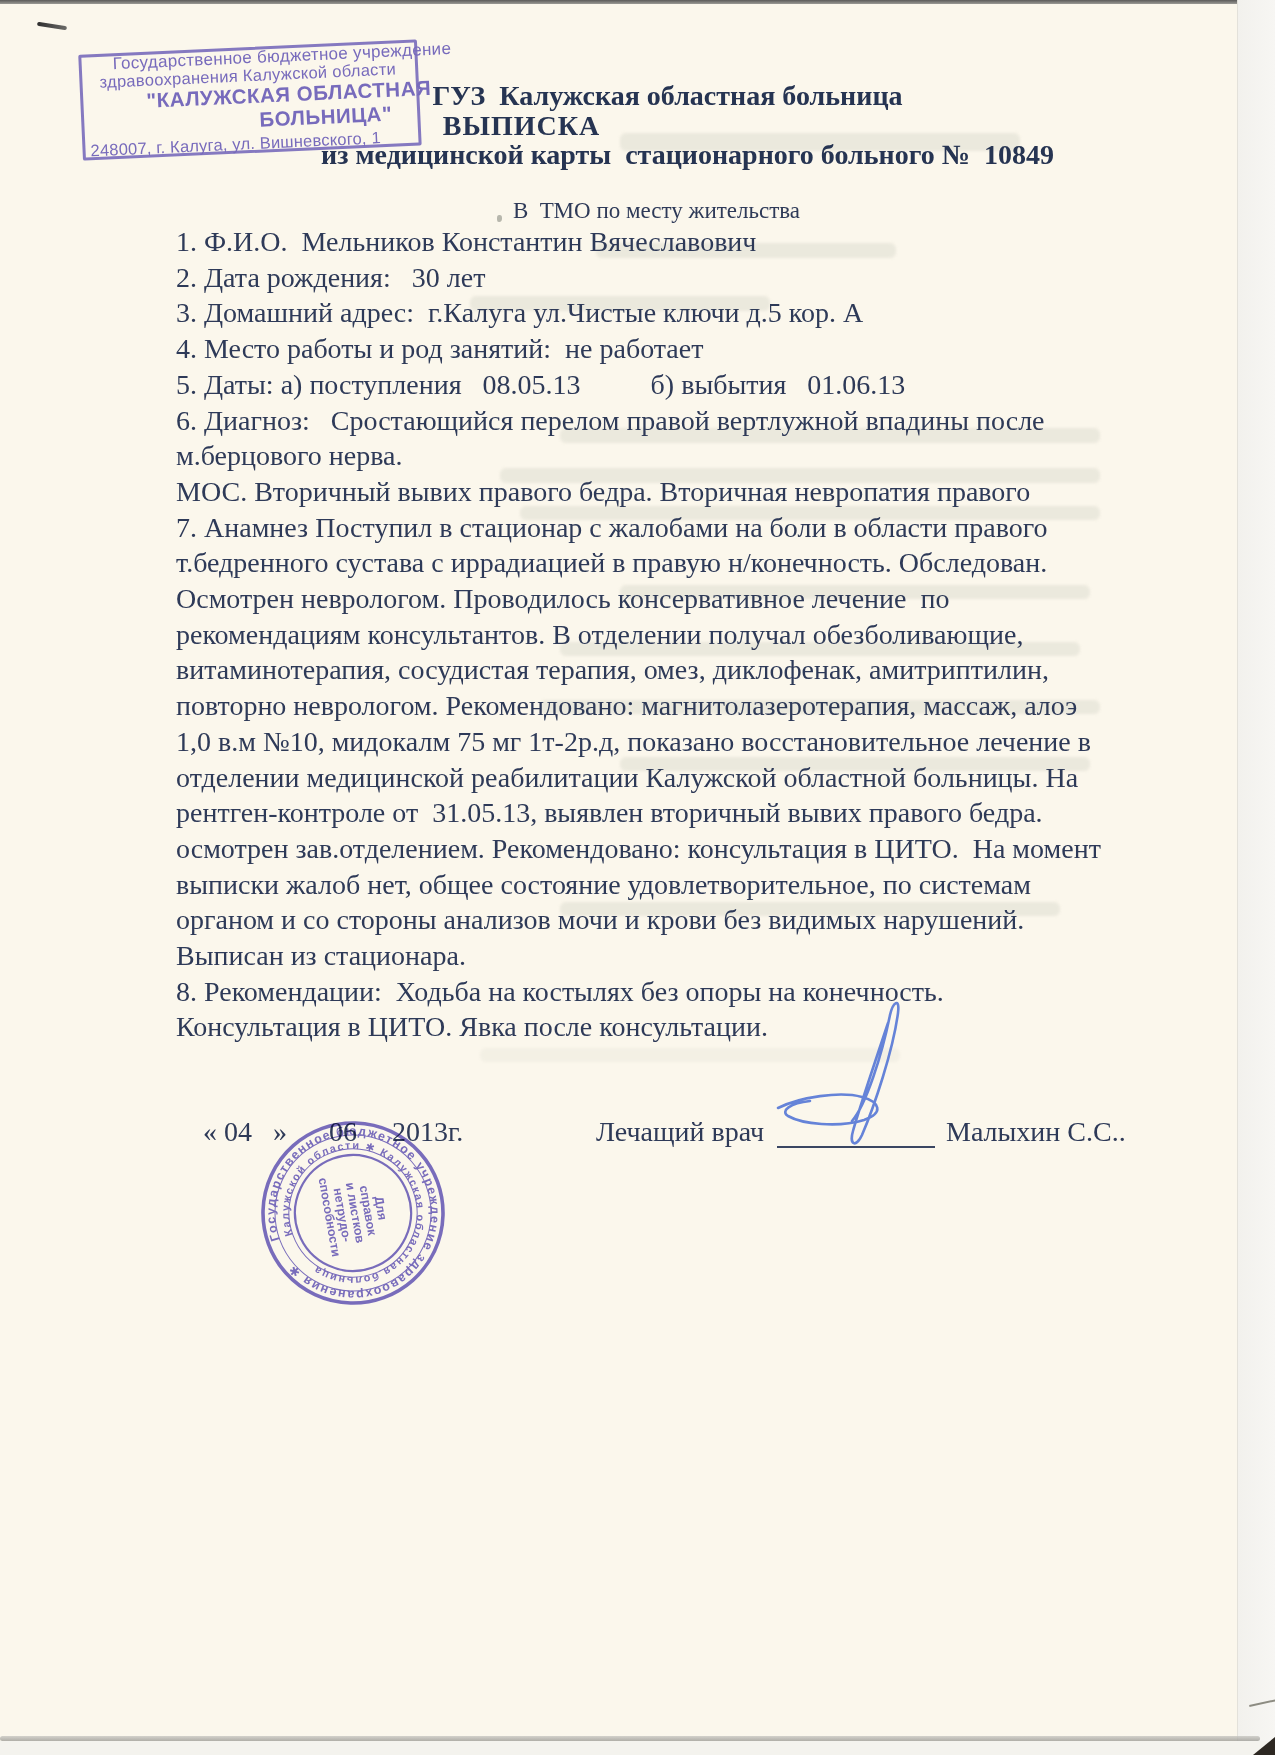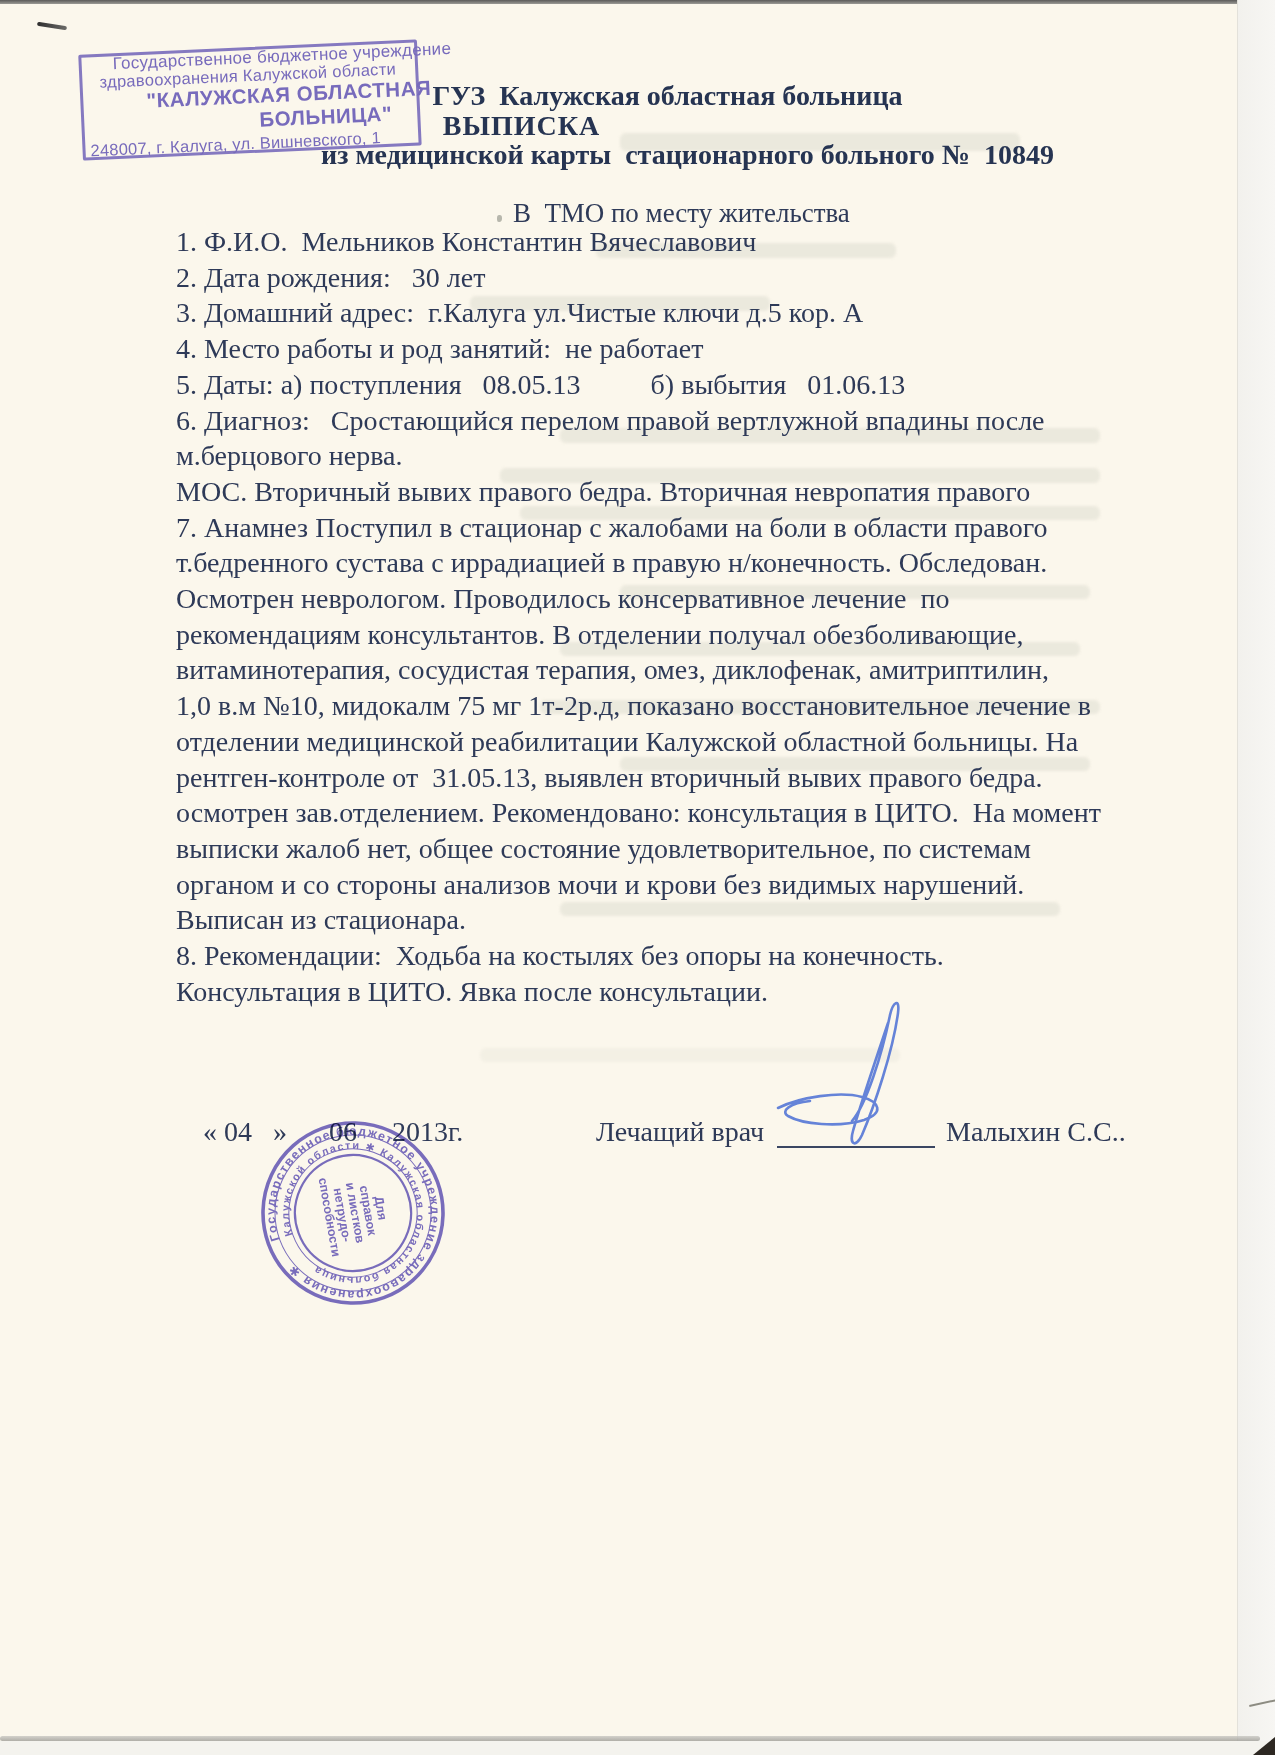--- a/index.html
+++ b/index.html
@@ -38,21 +38,21 @@
   .stamp-l2{left:24px;top:24px;font-size:16.5px;letter-spacing:.3px;}
   .stamp-l3{left:70px;top:42px;font-size:20.5px;font-weight:700;letter-spacing:.5px;}
   .stamp-l4{left:182px;top:66px;font-size:20.5px;font-weight:700;letter-spacing:.5px;}
   .stamp-l5{left:12px;top:92px;font-size:16.5px;letter-spacing:.2px;}
   
   .hdr{position:absolute;left:0;width:1275px;text-align:center;
     color:#263452;font-weight:700;font-size:28px;white-space:pre;}
   .hdr1{top:80px;left:30px;}
   .hdr2{top:110px;left:-116px;letter-spacing:1px;}
   .hdr3{top:139px;left:50px;}
-  .recipient{position:absolute;left:513px;top:198px;font-size:27px;color:#2e3a58;white-space:pre;text-align:right;}
+  .recipient{position:absolute;left:513px;top:198px;font-size:23px;color:#2e3a58;white-space:pre;text-align:right;}
   .content{position:absolute;left:176px;top:224px;width:980px;color:#2e3a58;}
   .line{font-size:28px;line-height:35.7px;white-space:pre;letter-spacing:0px;}
   .footer-row{position:absolute;left:0;top:1116px;width:1233px;height:40px;
     color:#2e3a58;font-size:28px;}
   .f-date{position:absolute;left:203px;white-space:pre;}
   .f-label{position:absolute;left:596px;white-space:pre;}
   .f-underline{position:absolute;left:777px;top:30px;width:158px;height:2px;background:#3a4662;}
   .f-name{position:absolute;left:946px;white-space:pre;}
   
   .signature{position:absolute;left:740px;top:985px;z-index:6;}
@@ -109,20 +109,21 @@
     <div class="line">4. Место работы и род занятий:  не работает</div>
     <div class="line">5. Даты: а) поступления   08.05.13          б) выбытия   01.06.13</div>
     <div class="line">6. Диагноз:   Сростающийся перелом правой вертлужной впадины после</div>
     <div class="line">м.берцового нерва.</div>
     <div class="line">МОС. Вторичный вывих правого бедра. Вторичная невропатия правого</div>
     <div class="line">7. Анамнез Поступил в стационар с жалобами на боли в области правого</div>
     <div class="line">т.бедренного сустава с иррадиацией в правую н/конечность. Обследован.</div>
     <div class="line">Осмотрен неврологом. Проводилось консервативное лечение  по</div>
     <div class="line">рекомендациям консультантов. В отделении получал обезболивающие,</div>
     <div class="line">витаминотерапия, сосудистая терапия, омез, диклофенак, амитриптилин,</div>
+    <div class="line">повторно неврологом. Рекомендовано: магнитолазеротерапия, массаж, алоэ</div>
     <div class="line">1,0 в.м №10, мидокалм 75 мг 1т-2р.д, показано восстановительное лечение в</div>
     <div class="line">отделении медицинской реабилитации Калужской областной больницы. На</div>
     <div class="line">рентген-контроле от  31.05.13, выявлен вторичный вывих правого бедра.</div>
     <div class="line">осмотрен зав.отделением. Рекомендовано: консультация в ЦИТО.  На момент</div>
     <div class="line">выписки жалоб нет, общее состояние удовлетворительное, по системам</div>
     <div class="line">органом и со стороны анализов мочи и крови без видимых нарушений.</div>
     <div class="line">Выписан из стационара.</div>
     <div class="line">8. Рекомендации:  Ходьба на костылях без опоры на конечность.</div>
     <div class="line">Консультация в ЦИТО. Явка после консультации.</div>
   </div>

